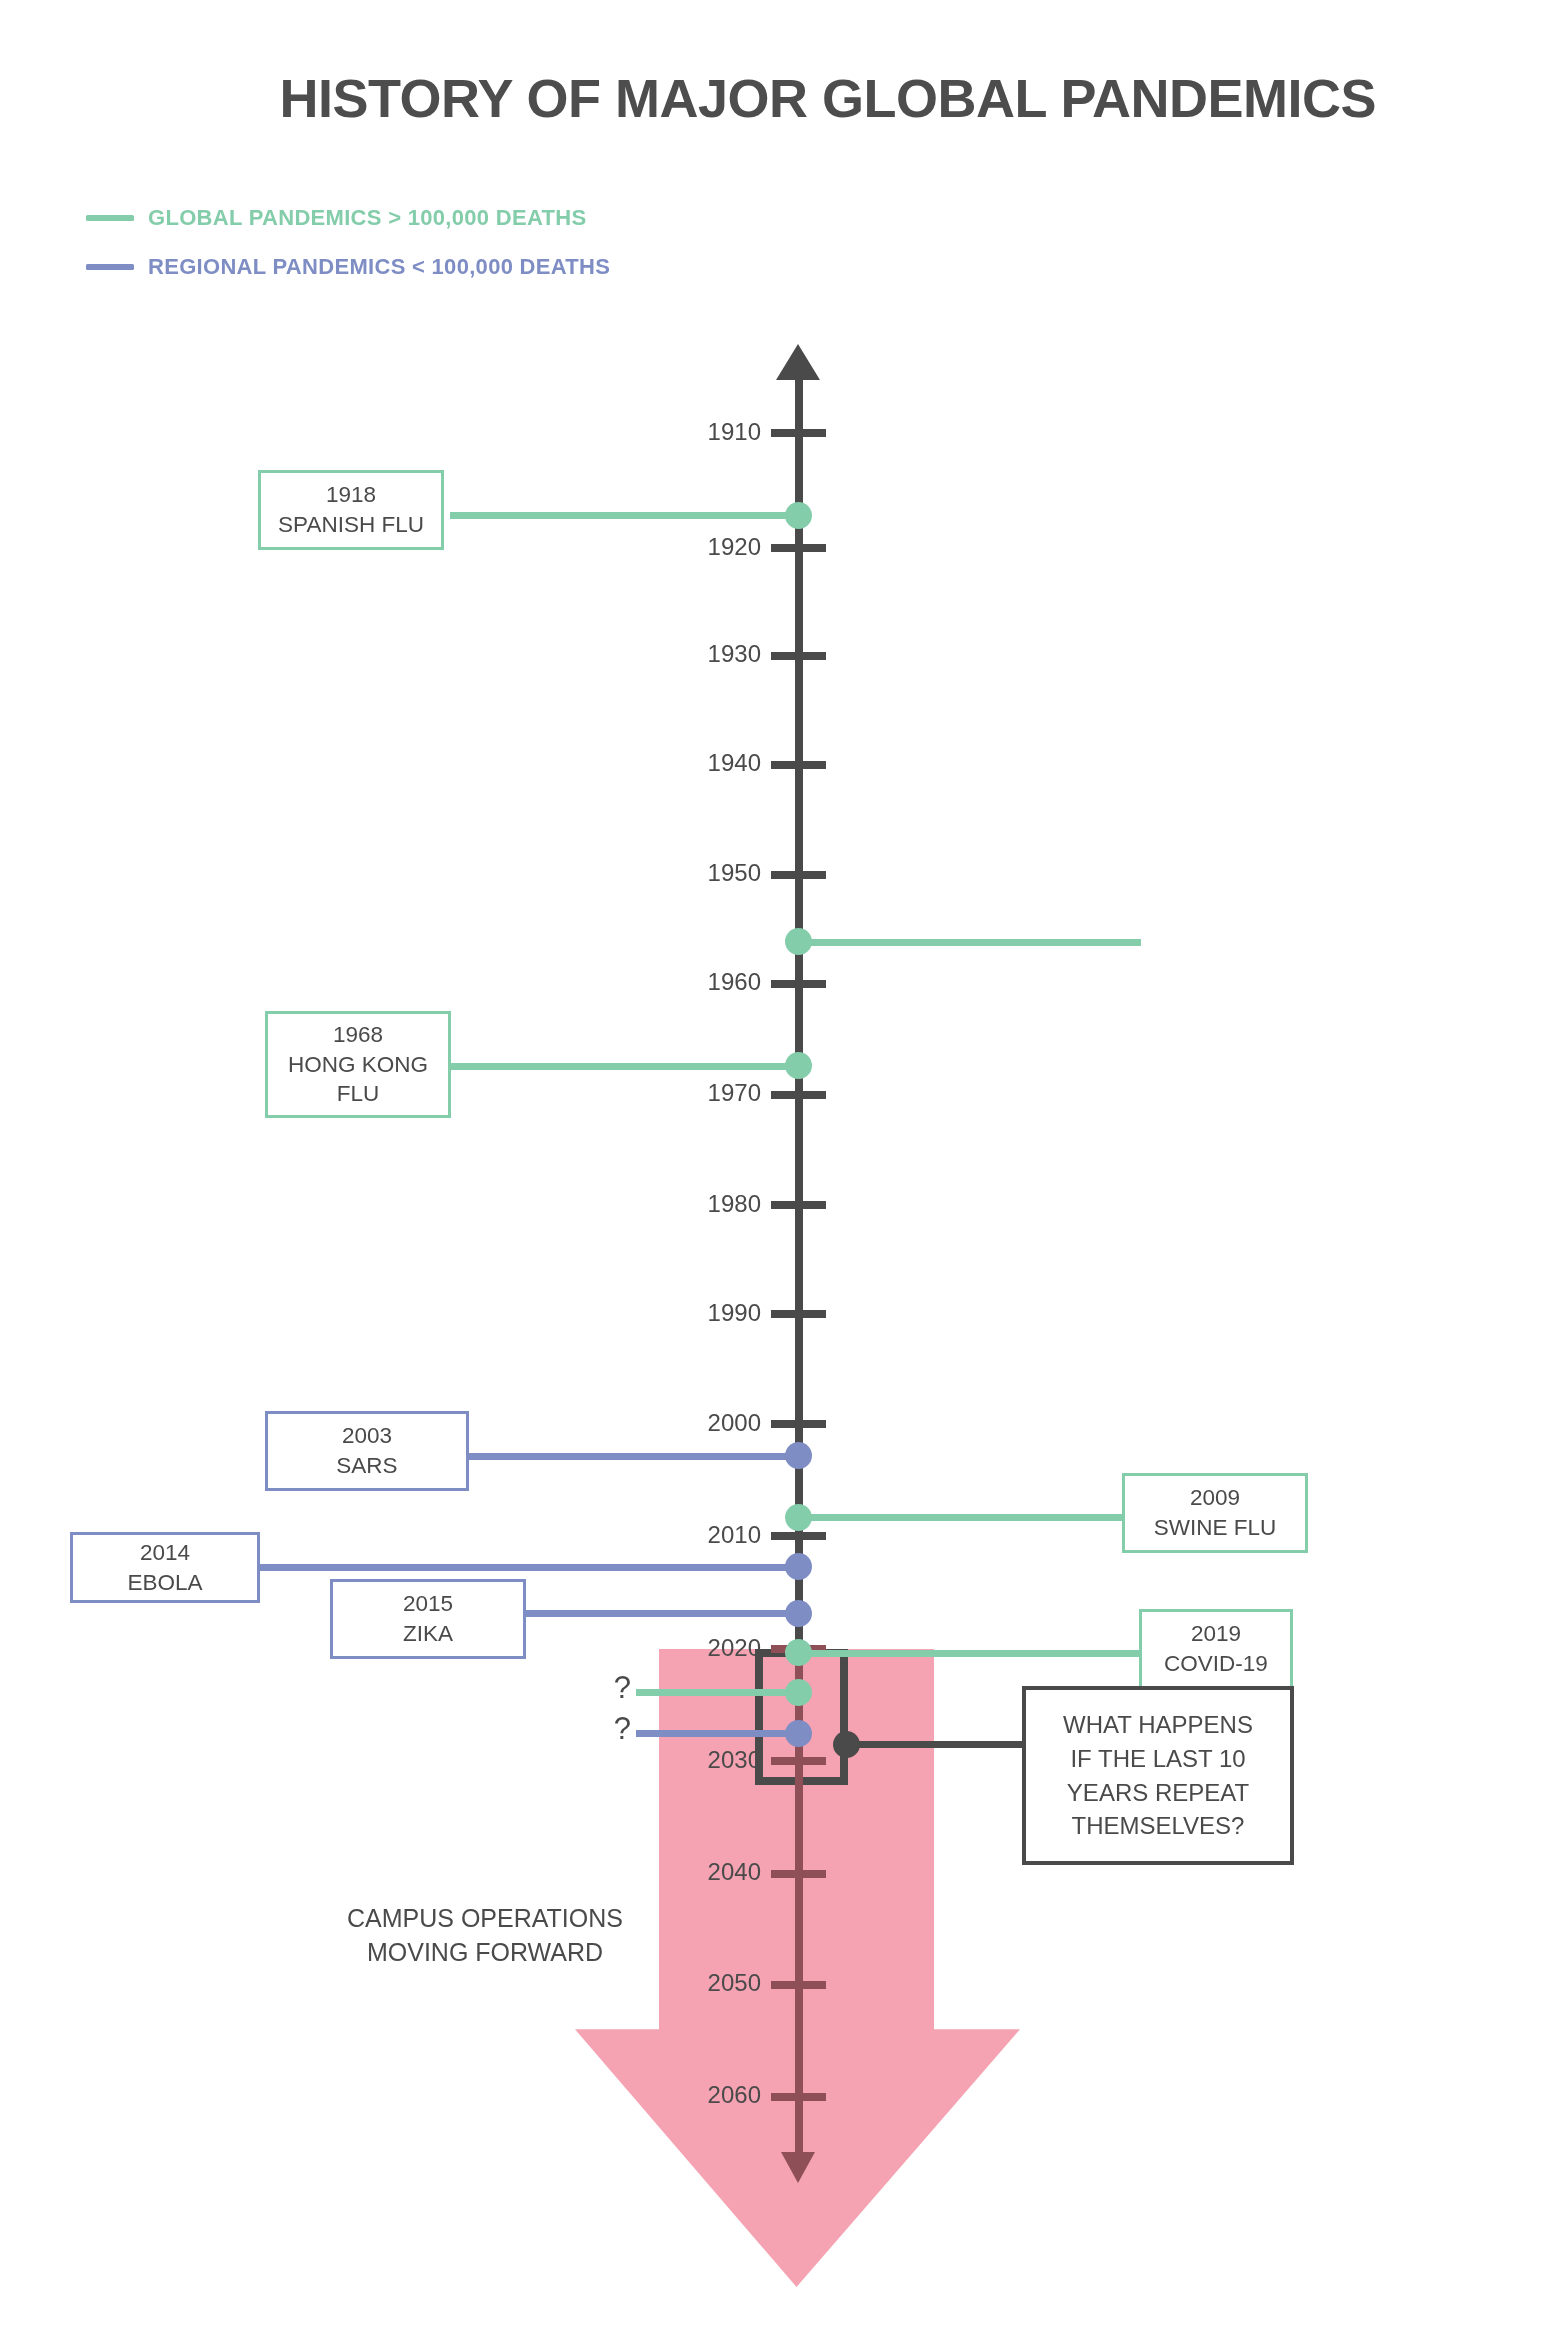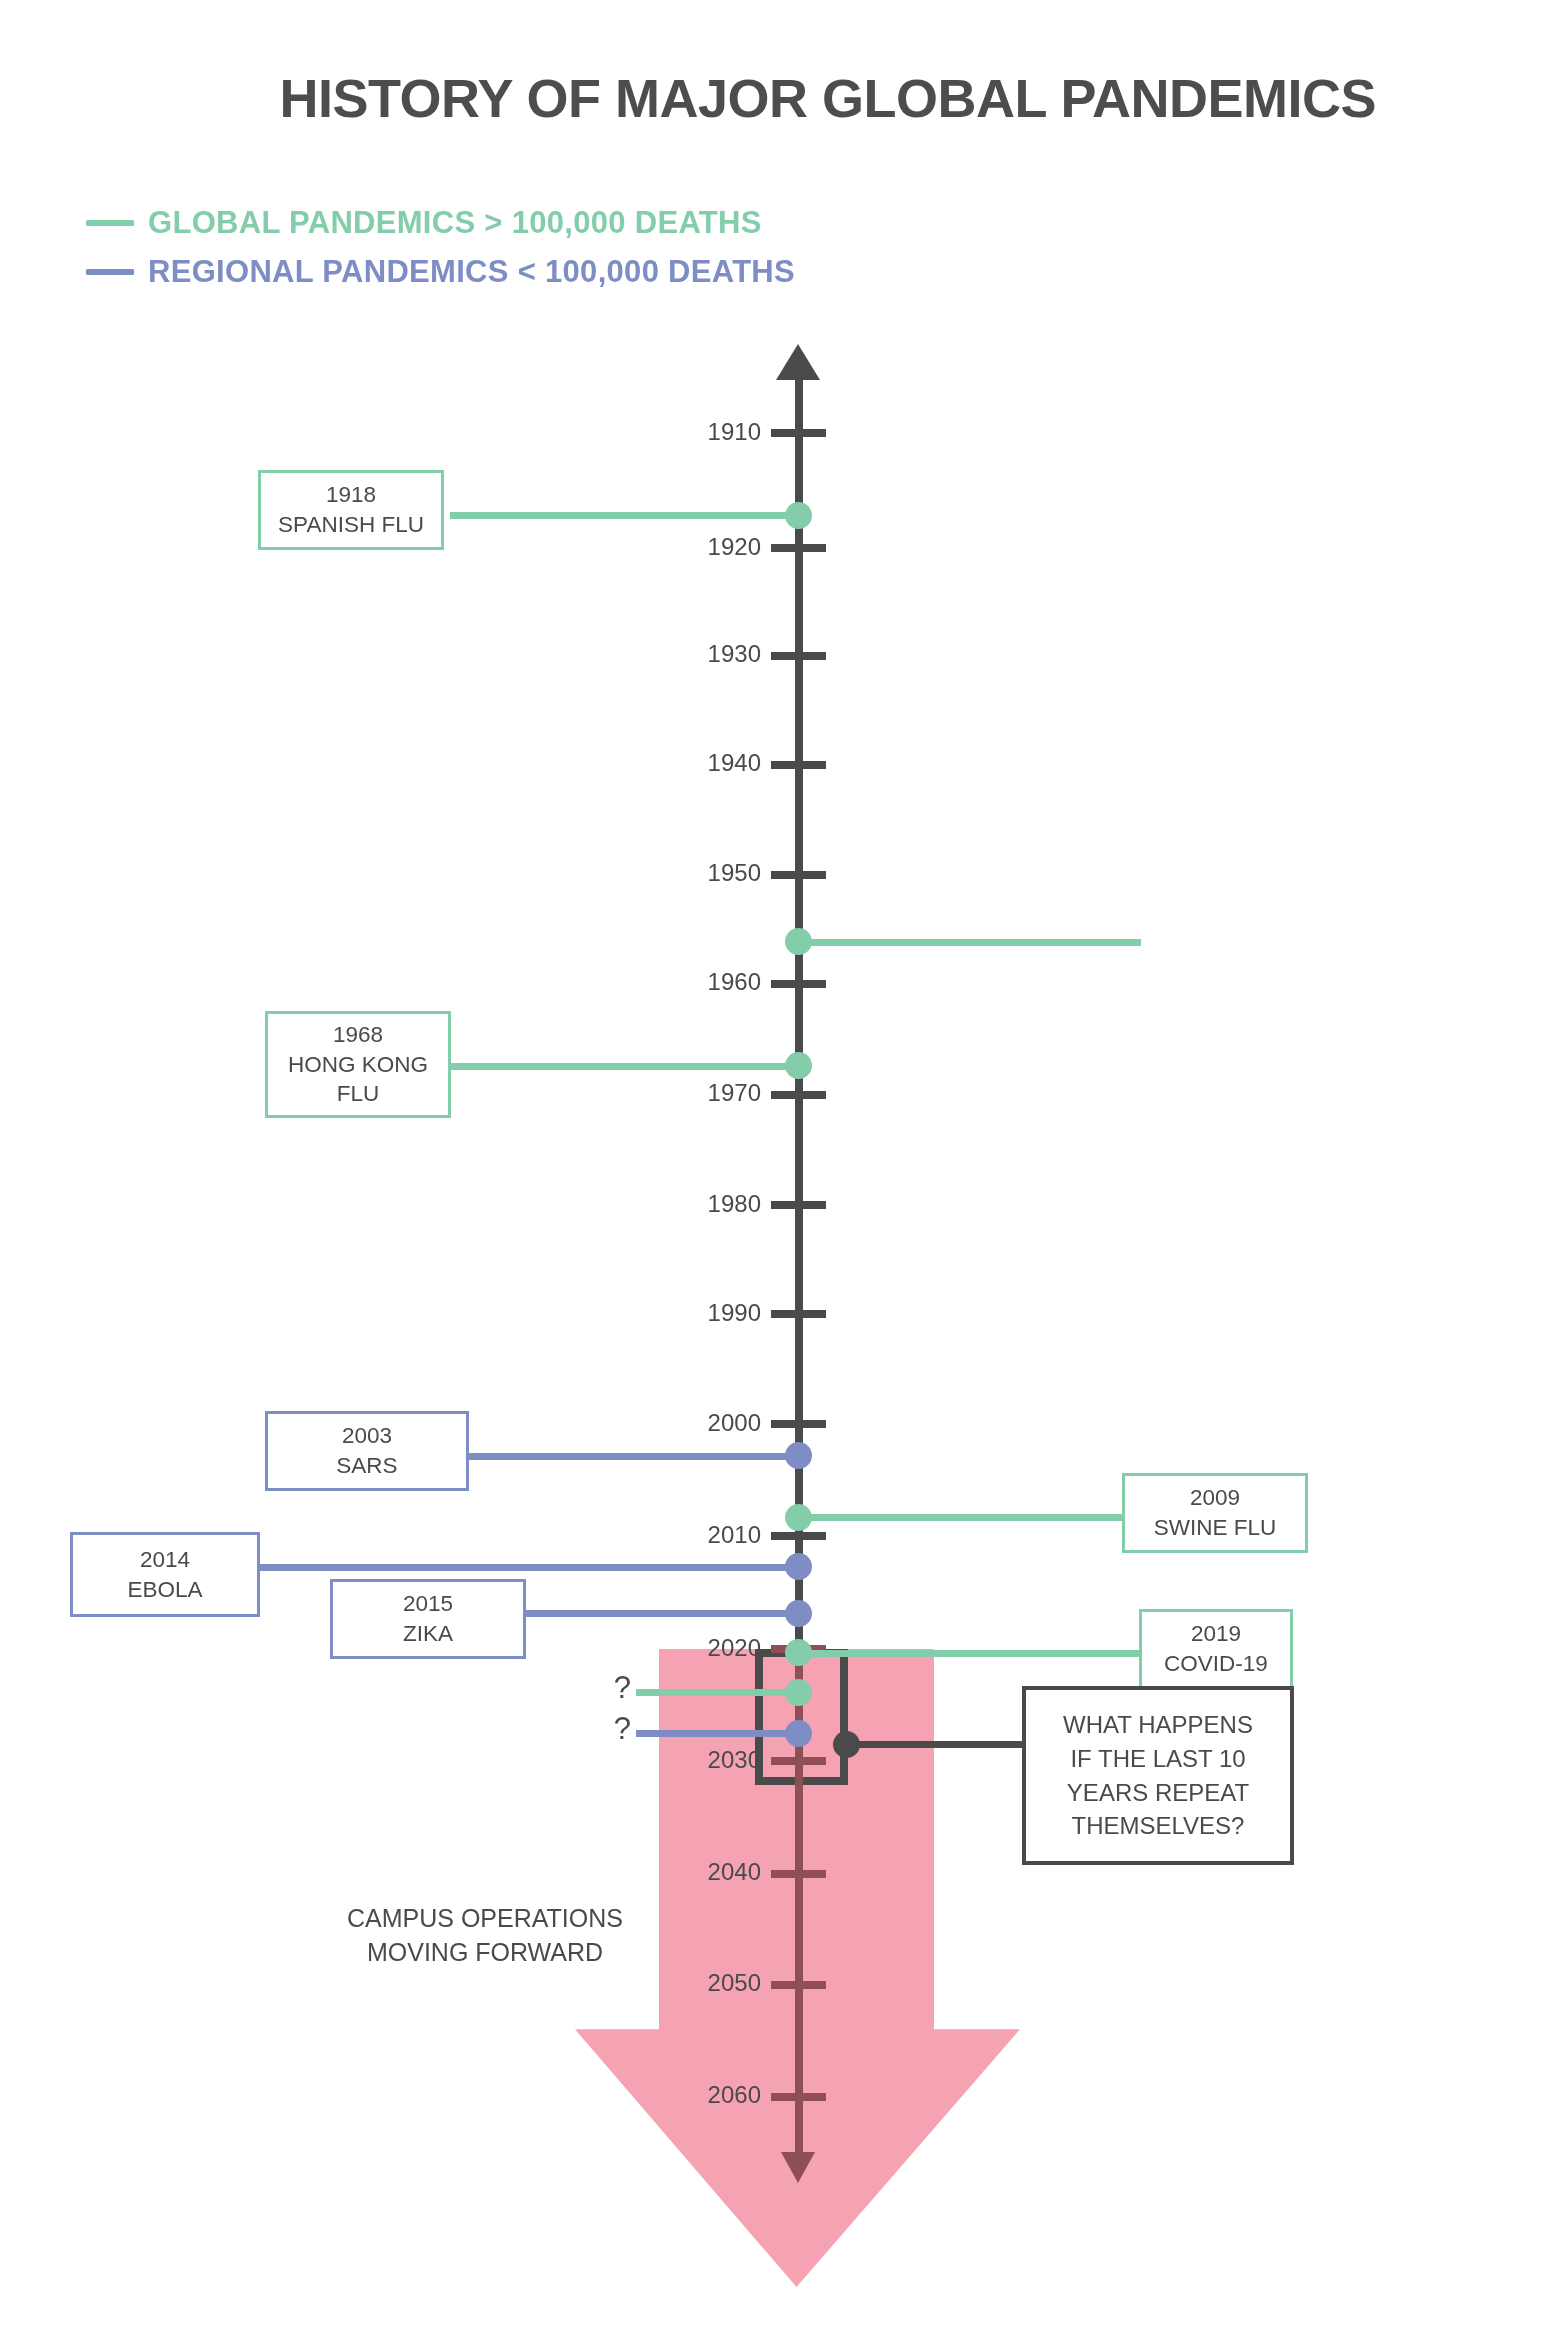--- a/index.html
+++ b/index.html
@@ -8,21 +8,21 @@
 
   #stage{position:absolute;left:0;top:0;width:1567px;height:2342px;}
 
   
   .title{position:absolute;left:75px;top:70px;width:1301px;
          font-size:54px;font-weight:bold;color:#4d4d4d;letter-spacing:-0.5px;
          line-height:1.05;text-align:right;}
 
   .legend-row{position:absolute;display:flex;align-items:center;}
   .legend-dash{width:48px;height:5.5px;border-radius:1.5px;margin-right:14px;}
-  .legend-text{font-size:31px;font-weight:bold;letter-spacing:0.3px;}
+  .legend-text{font-size:22px;font-weight:bold;letter-spacing:0.3px;}
   .lg1{left:86px;top:205px;}
   .lg2{left:86px;top:254px;}
 
   
   .axis-line{position:absolute;left:795px;top:370px;width:7.5px;height:1807px;
              background:#4a4a4a;}
   .axis-head{position:absolute;left:776px;top:344px;width:0;height:0;
              border-left:22px solid transparent;border-right:22px solid transparent;
              border-bottom:36px solid #4a4a4a;}
   .axis-tail{position:absolute;left:781px;top:2152px;width:0;height:0;
@@ -163,21 +163,21 @@
 
   <div class="conn" style="left:796px;top:1514px;width:345px;background:#84CDAA"></div>
   <div class="dot" style="left:785px;top:1504px;background:#84CDAA"></div>
   <div class="ebox" style="left:1122px;top:1473px;width:186px;height:80px">
     <div>2009</div>
     <div>SWINE FLU</div>
   </div>
 
   <div class="conn" style="left:260px;top:1564px;width:540px;background:#7E8DC4"></div>
   <div class="dot" style="left:785px;top:1553px;background:#7E8DC4"></div>
-  <div class="ebox blue" style="left:70px;top:1532px;width:190px;height:85px">
+  <div class="ebox blue" style="left:70px;top:1532px;width:190px;height:71px">
     <div>2014</div>
     <div>EBOLA</div>
   </div>
 
   <div class="conn" style="left:525px;top:1610px;width:275px;background:#7E8DC4"></div>
   <div class="dot" style="left:785px;top:1600px;background:#7E8DC4"></div>
   <div class="ebox blue" style="left:330px;top:1579px;width:196px;height:80px">
     <div>2015</div>
     <div>ZIKA</div>
   </div>

